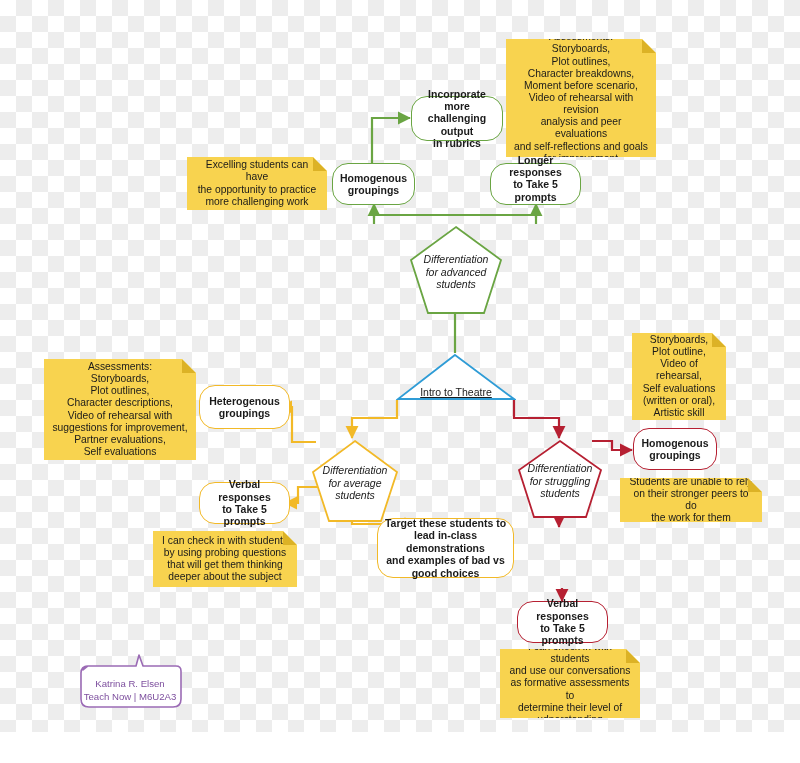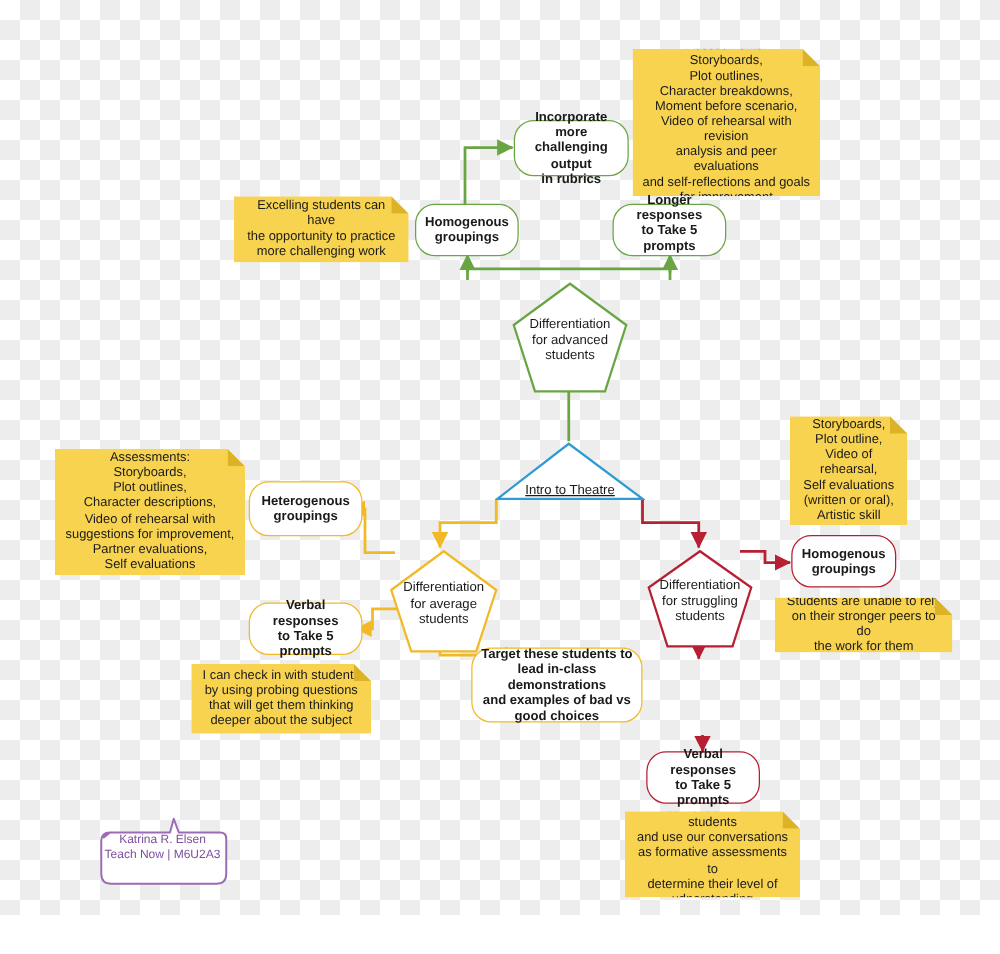--- a/index.html
+++ b/index.html
@@ -83,40 +83,42 @@
     font-size: 10.5px;
     background: transparent;
     border: none;
   }
   .pent svg { position: absolute; left: 0; top: 0; }
   .pent .ptext {
     position: relative;
     z-index: 2;
     width: 84%;
     margin-top: 4px;
+    font-style: italic;
   }
   
   .tri {
     width: 120px; height: 74px;
     font-size: 10.5px;
     background: transparent;
     align-items: flex-end;
   }
   .tri svg { position: absolute; left: 0; top: 0; }
   .tri .ttext { position: relative; z-index: 2; padding-bottom: 3px; width:100%;text-decoration:underline; }
 
   
   .bubble {
     position: absolute;
     z-index: 2;
     font-size: 9.6px;
     color: #7d4f9e;
     text-align: center;
     line-height: 1.3;
     display: flex;
+    align-items: center;
     justify-content: center;
     white-space: pre-line;
   }
   .bubble svg { position: absolute; left: 0; top: 0; }
   .bubble .btext { position: relative; z-index: 2; padding-top: 13px; }
 </style>
 </head>
 <body>
 
 <div id="canvas">

